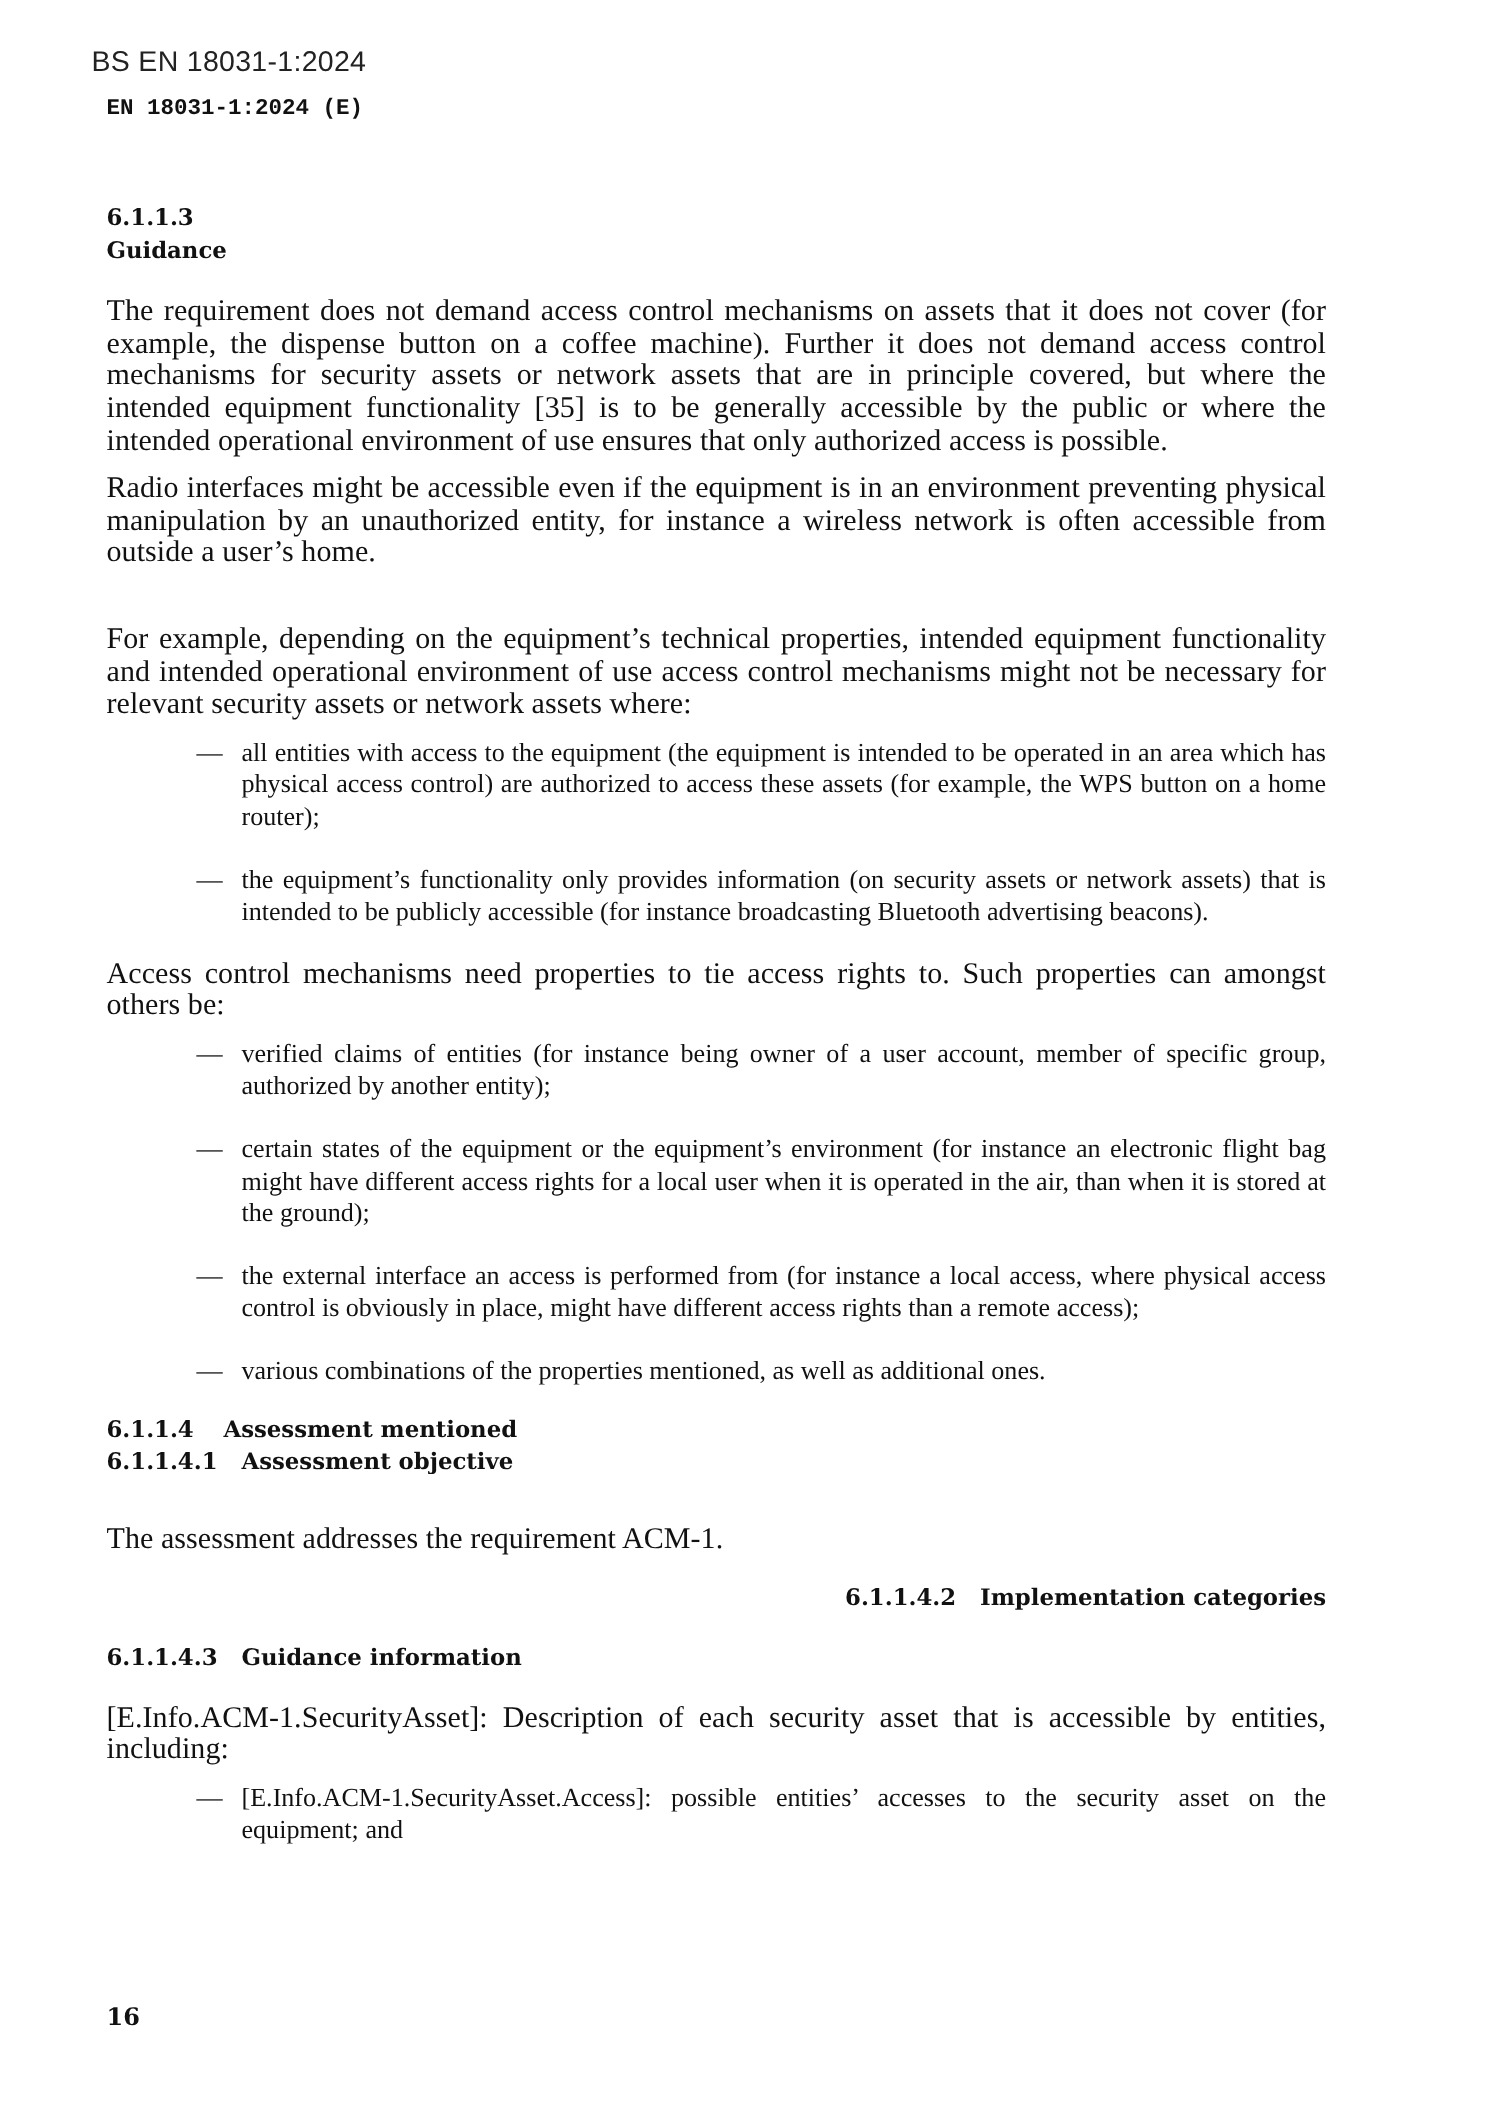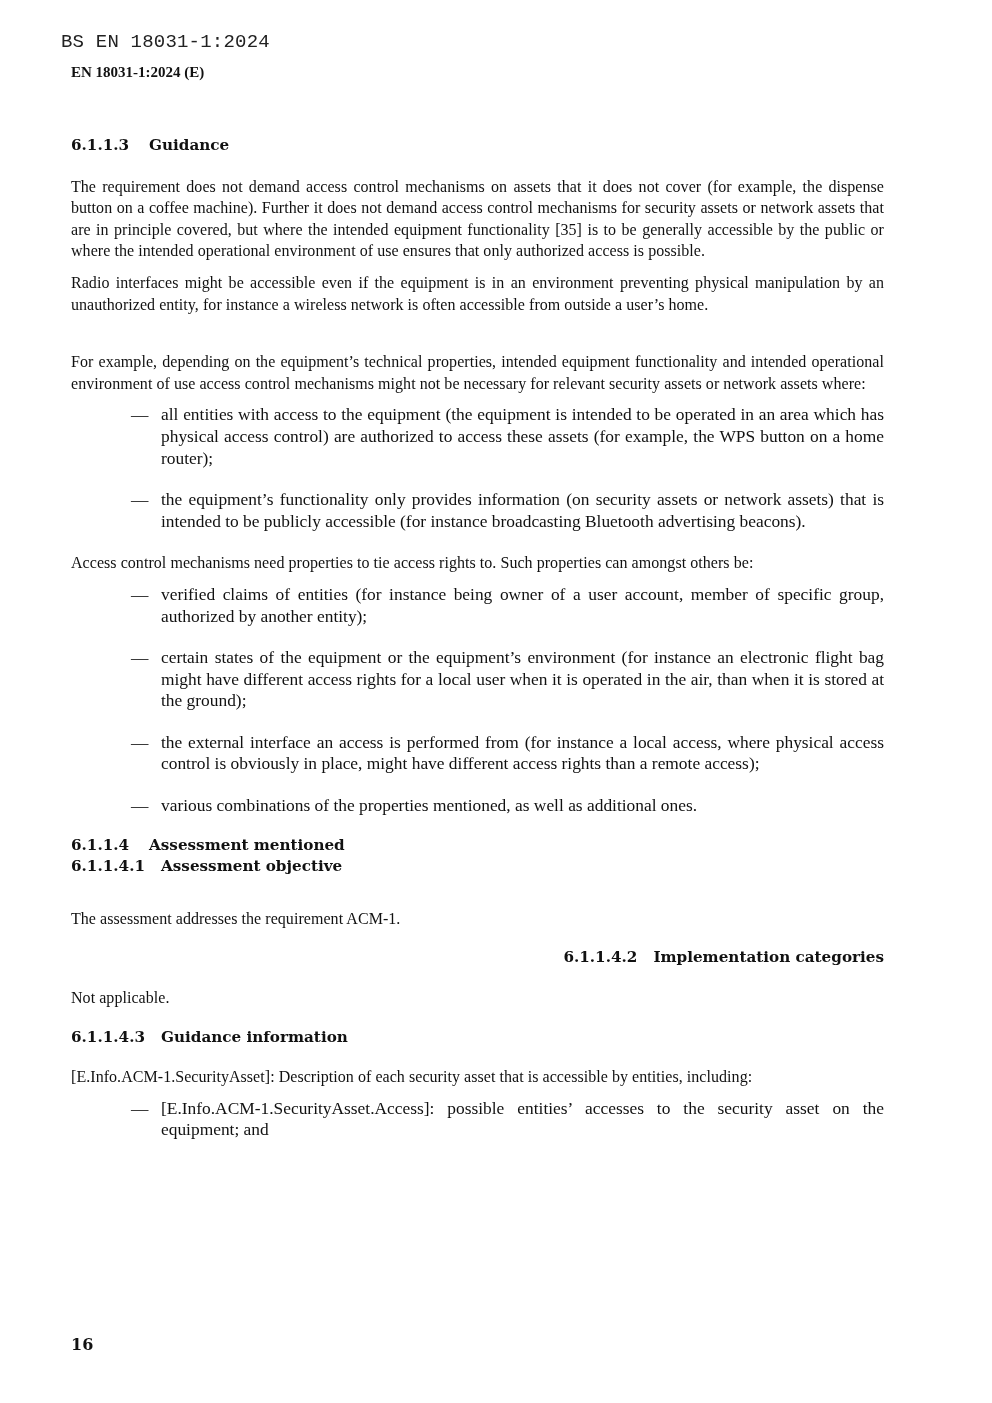--- a/index.html
+++ b/index.html
@@ -12,30 +12,30 @@
       height: 1403px;
       position: relative;
       overflow: hidden;
       font-family: "DejaVu Serif", "Liberation Serif", serif;
       color: #111111;
     }
     .page-header-bs {
       position: absolute;
       left: 61px;
       top: 31px;
-      font-family: Liberation Mono, monospace;
+      font-family: Liberation Sans, sans-serif;
       font-size: 19px;
       letter-spacing: 0.2px;
       color: #222;
     }
     .page-header-en {
       position: absolute;
       left: 71px;
       top: 64px;
-      font-family: Liberation Serif, serif;
+      font-family: Liberation Mono, monospace;
       font-weight: bold;
       font-size: 15px;
     }
     .content {
       position: absolute;
       left: 71px;
       top: 135px;
       width: 813px;
       font-size: 15.2px;
       line-height: 21.6px;
@@ -46,21 +46,21 @@
       font-size: 15.2px;
       margin: 0;
       display: flex;
     }
     .heading .num-3 { width: 78px; }
     .heading .num-4 { width: 90px; }
     .para {
       margin: 0;
       text-align: justify;
       font-family: "Liberation Serif", serif;
-      font-size: 16px;
+      font-size: 20px;
       line-height: 21.6px;
       letter-spacing: 0.05px;
     }
     .list-item {
       display: flex;
       margin-left: 60px;
       font-family: "Liberation Serif", serif;
       font-size: 17.4px;
       line-height: 21.6px;
     }
@@ -82,21 +82,21 @@
     }
   </style>
 </head>
 <body>
 
 <div class="page-header-bs">BS EN 18031-1:2024</div>
 <div class="page-header-en">EN 18031-1:2024 (E)</div>
 
 <div class="content">
 
-  <h3 class="heading" style="margin-bottom:19px;">
+  <h3 class="heading" style="margin-bottom:19px;flex-direction:column;">
     <span class="num-3">6.1.1.3</span>
     <span>Guidance</span>
   </h3>
 
   <p class="para" style="margin-bottom:10px;">The requirement does not demand access control mechanisms on assets that it does not cover (for example, the dispense button on a coffee machine). Further it does not demand access control mechanisms for security assets or network assets that are in principle covered, but where the intended equipment functionality [35] is to be generally accessible by the public or where the intended operational environment of use ensures that only authorized access is possible.</p>
   <p class="para" style="margin-bottom:10px;">Radio interfaces might be accessible even if the equipment is in an environment preventing physical manipulation by an unauthorized entity, for instance a wireless network is often accessible from outside a user’s home.</p>
   <p class="para" style="margin-bottom:10px;margin-top:36px;">For example, depending on the equipment’s technical properties, intended equipment functionality and intended operational environment of use access control mechanisms might not be necessary for relevant security assets or network assets where:</p>
 
   <div class="list-item" style="margin-bottom:20px;">
     <span class="dash">—</span>
@@ -134,21 +134,20 @@
   <h3 class="heading" style="margin-bottom:18px;">
     <span class="num-4">6.1.1.4.1</span>
     <span>Assessment objective</span>
   </h3>
   <p class="para" style="margin-bottom:18px;margin-top:30px;">The assessment addresses the requirement ACM-1.</p>
 
   <h3 class="heading" style="margin-bottom:18px;justify-content:flex-end;">
     <span class="num-4">6.1.1.4.2</span>
     <span>Implementation categories</span>
   </h3>
-  <p class="para" style="margin-bottom:18px;">Not applicable.</p>
 
   <h3 class="heading" style="margin-bottom:18px;">
     <span class="num-4">6.1.1.4.3</span>
     <span>Guidance information</span>
   </h3>
   <p class="para" style="margin-bottom:10px;">[E.Info.ACM-1.SecurityAsset]: Description of each security asset that is accessible by entities, including:</p>
 
   <div class="list-item">
     <span class="dash">—</span>
     <span class="text">[E.Info.ACM-1.SecurityAsset.Access]: possible entities’ accesses to the security asset on the equipment; and</span>

